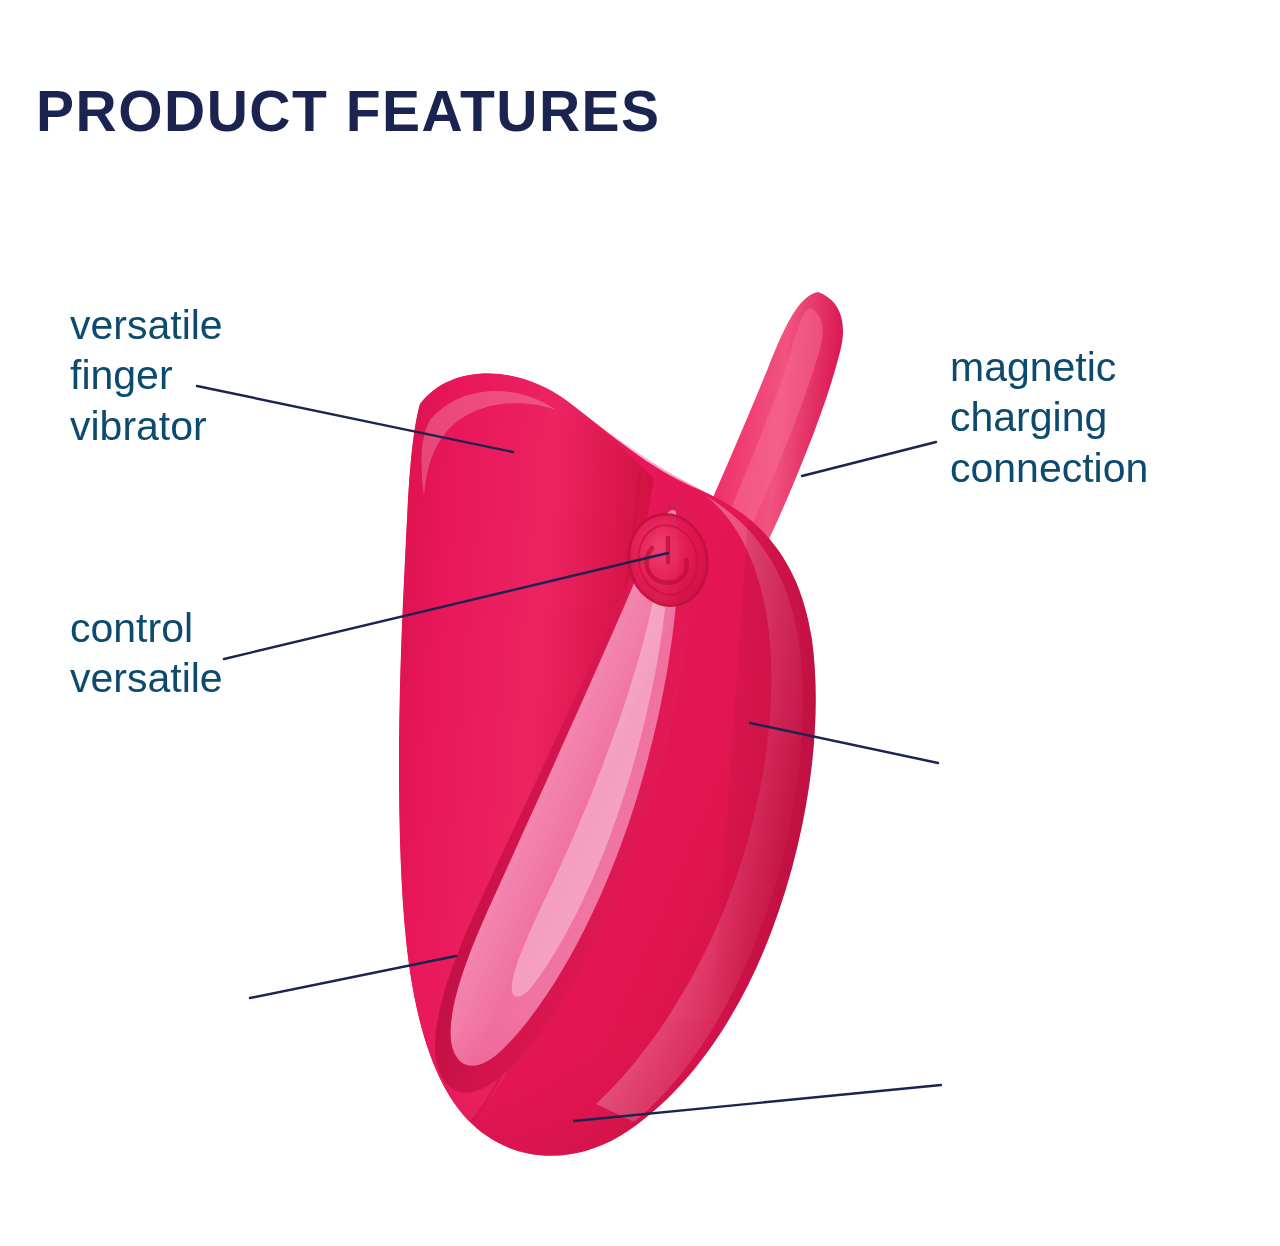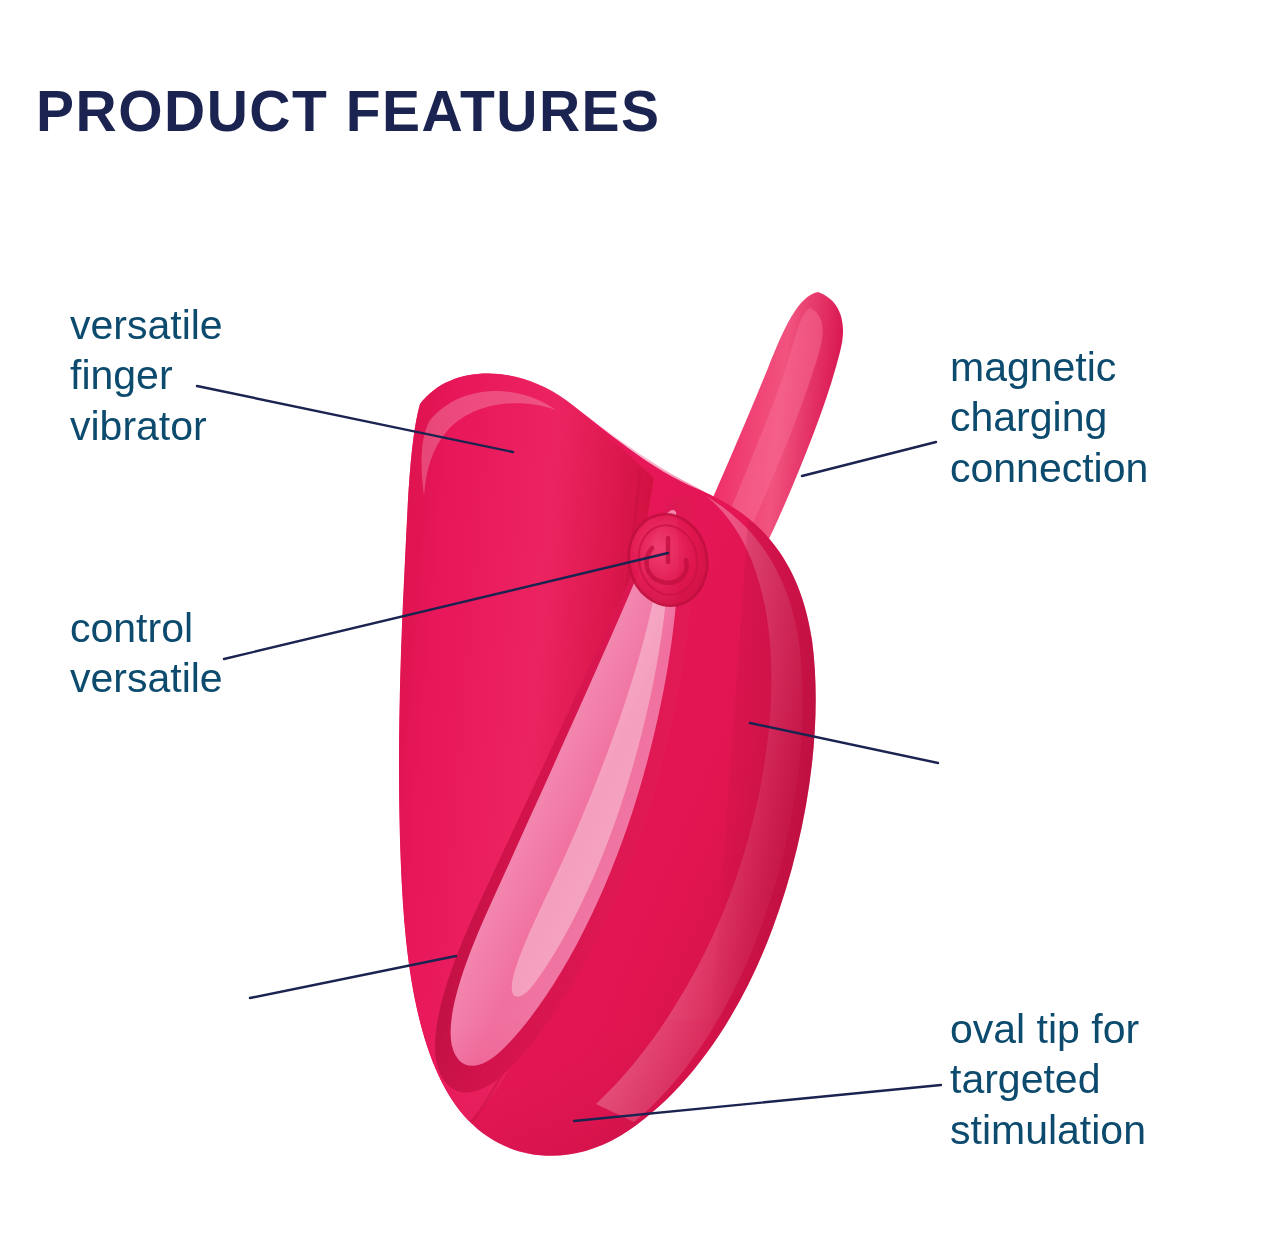--- a/index.html
+++ b/index.html
@@ -252,17 +252,14 @@
 
   <div class="label label-left" style="left:70px;  top:603px;  width:330px;">control
 versatile</div>
 
 
   <div class="label label-right" style="left:950px; top:342px;  width:320px;">magnetic
 charging
 connection</div>
 
 
-  <div class="label label-right" style="left:950px; top:1004px; width:320px;">oval tip for
-targeted
-stimulation</div>
 
 </div>
 
 </body></html>

